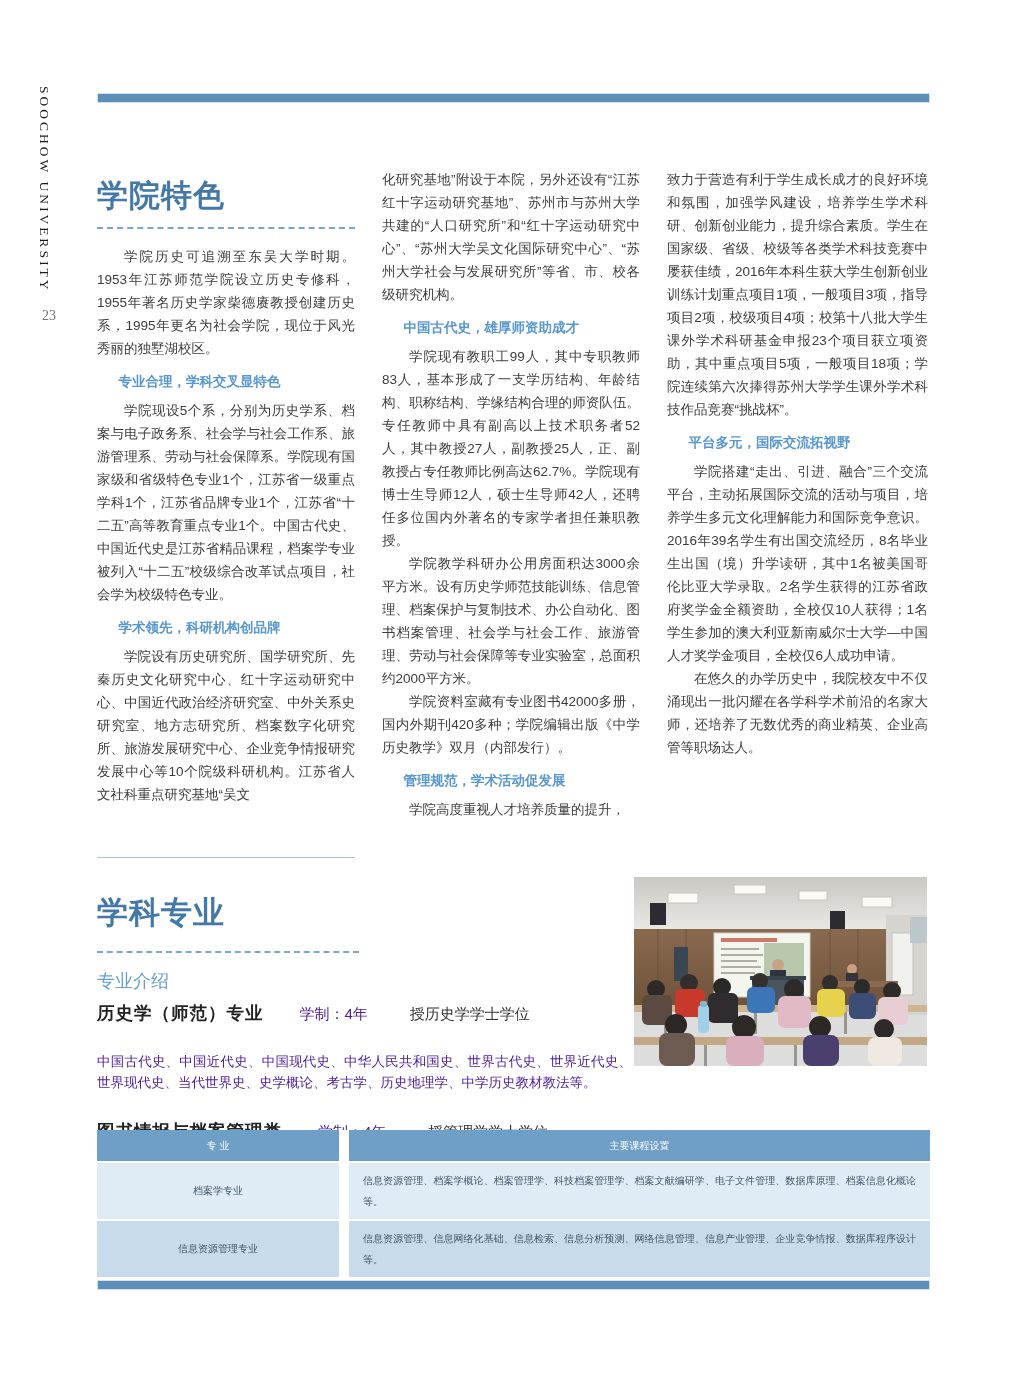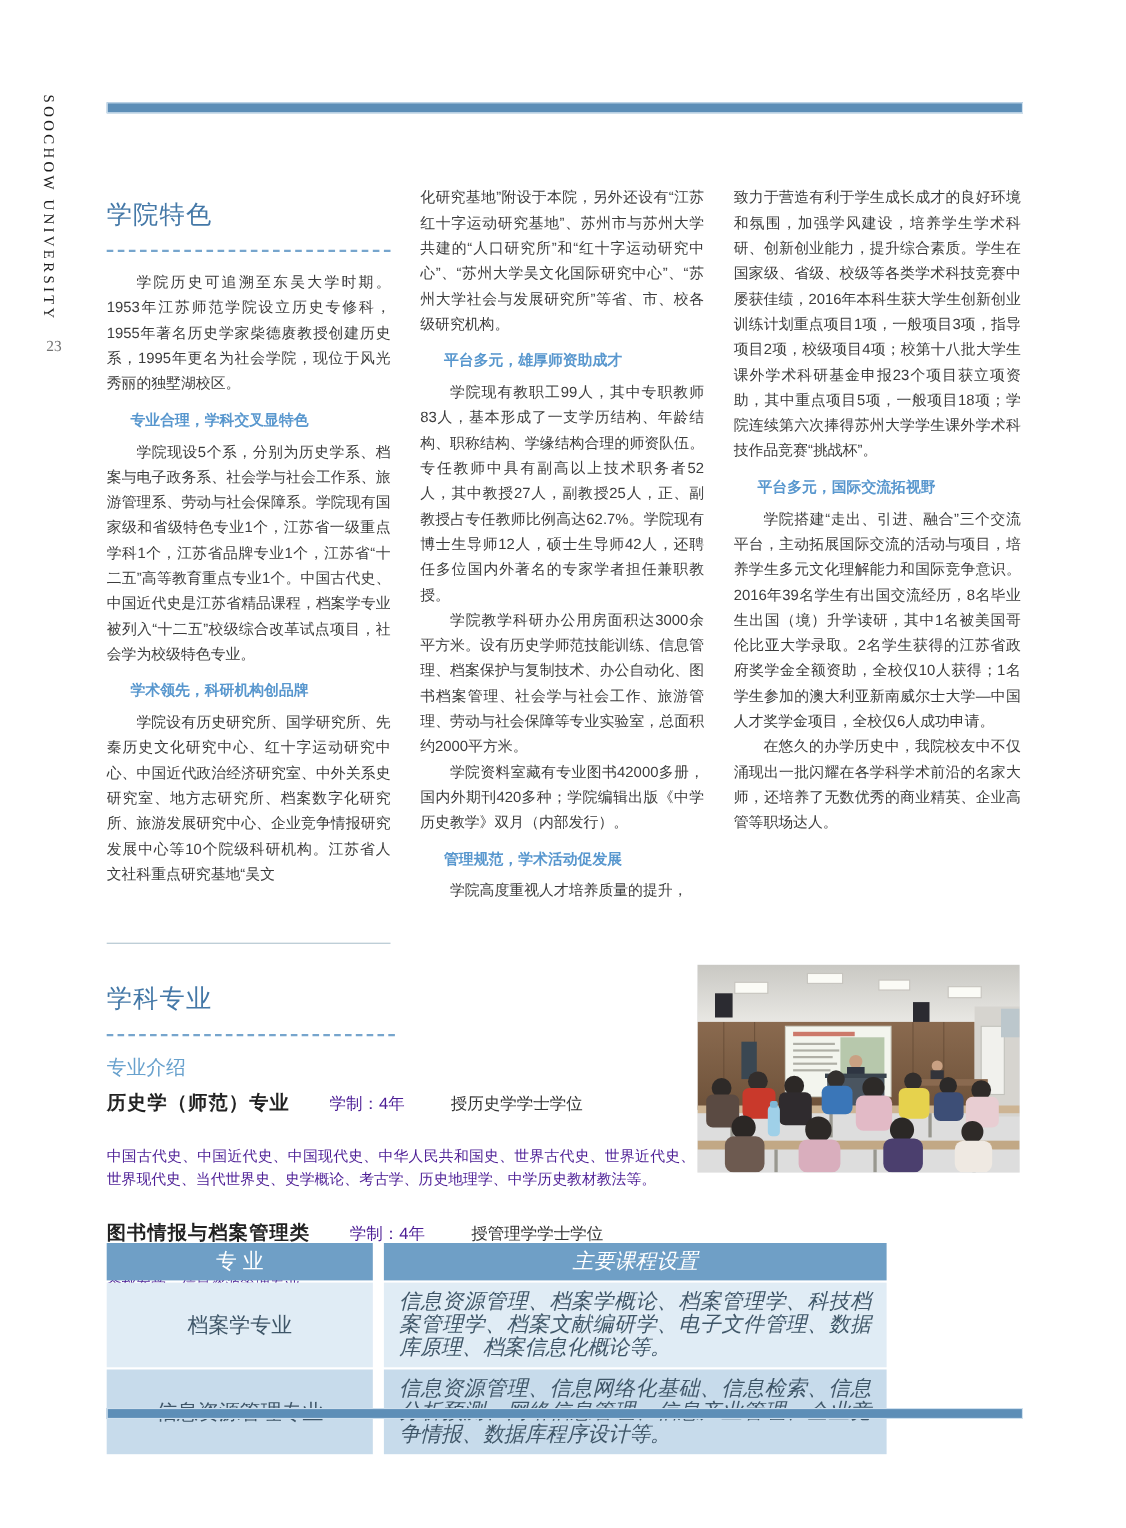--- a/index.html
+++ b/index.html
@@ -17,21 +17,21 @@
   .page-num {
     position:absolute; left:42px; top:308px;
     font-family:"Liberation Serif","DejaVu Serif",serif;
     font-size:14px; color:#737373;
   }
 
   .bar { position:absolute; left:97px; width:833px; height:10px; background:#5d8eb7; border:1px solid #cfe0ee; }
   .bar-top { top:93px; }
   .bar-bottom { top:1280px; }
 
-  h2.sec-title { font-size:23px; font-weight:normal; color:#4478a7; letter-spacing:1px; }
+  h2.sec-title { font-size:31px; font-weight:bold; color:#4478a7; letter-spacing:1px; }
   .dash-rule { border-top:2px dashed #76a5cd; height:0; }
 
   .col { position:absolute; width:258px; font-size:13.5px; line-height:23px; text-align:justify; color:#3c3c3c; }
   .col1 { left:97px; top:184px; }
   .col2 { left:382px; top:168px; }
   .col3 { left:667px; top:168px; width:261px; }
   .col1 .dash-rule { margin:20px 0 16px; }
   .para { text-indent:2em; }
   .para.cont { text-indent:0; }
   .subhead { color:#5897ce; text-indent:1.6em; margin:10px 0 6px; font-weight:bold; }
@@ -46,25 +46,25 @@
   .prog-duration { font-size:15px; color:#4c1d95; margin-left:36px; }
   .prog-degree { font-size:15px; color:#333; margin-left:42px; }
   .prog-courses { margin-top:26px; font-size:13.5px; line-height:21px; color:#4c1d95; text-align:justify; width:535px; }
   .gap18 { height:18px; }
 
   
   .photo { position:absolute; left:634px; top:877px; width:293px; height:189px; background:#ddd; overflow:hidden; }
   .photo svg { display:block; }
 
   
-  .ctable { position:absolute; left:97px; top:1130px; width:709px; font-size:19px; }
+  .ctable { position:absolute; left:97px; top:1130px; width:833px; font-size:10px; }
   .trow { display:flex; margin-bottom:2px; }
   .t-left { width:242px; display:flex; align-items:center; justify-content:center; text-align:right; }
   .t-gap { width:10px; background:#fff; }
-  .t-right { flex:1; display:flex; align-items:center; padding:7px 14px; line-height:21px; text-align:justify;font-style:italic; }
+  .t-right { flex:1; display:flex; align-items:center; padding:7px 14px; line-height:21px; text-align:justify; }
   .thead .t-left, .thead .t-right { background:#6f9fc6; color:#ffffff; min-height:31px; justify-content:center; text-align:center; padding:4px 0; }
   .trow.r1 .t-left, .trow.r1 .t-right { background:#e0ecf5; color:#3f5668; min-height:52px; }
   .trow.r2 .t-left, .trow.r2 .t-right { background:#c7dbeb; color:#3f5668; min-height:52px; }
 </style>
 </head>
 <body>
 
 <div class="page">
 
   <div class="side-vertical">SOOCHOW UNIVERSITY</div>
@@ -77,21 +77,21 @@
     <div class="dash-rule"></div>
     <p class="para">学院历史可追溯至东吴大学时期。1953年江苏师范学院设立历史专修科，1955年著名历史学家柴德赓教授创建历史系，1995年更名为社会学院，现位于风光秀丽的独墅湖校区。</p>
     <p class="subhead">专业合理，学科交叉显特色</p>
     <p class="para">学院现设5个系，分别为历史学系、档案与电子政务系、社会学与社会工作系、旅游管理系、劳动与社会保障系。学院现有国家级和省级特色专业1个，江苏省一级重点学科1个，江苏省品牌专业1个，江苏省“十二五”高等教育重点专业1个。中国古代史、中国近代史是江苏省精品课程，档案学专业被列入“十二五”校级综合改革试点项目，社会学为校级特色专业。</p>
     <p class="subhead">学术领先，科研机构创品牌</p>
     <p class="para">学院设有历史研究所、国学研究所、先秦历史文化研究中心、红十字运动研究中心、中国近代政治经济研究室、中外关系史研究室、地方志研究所、档案数字化研究所、旅游发展研究中心、企业竞争情报研究发展中心等10个院级科研机构。江苏省人文社科重点研究基地“吴文</p>
   </div>
 
   <div class="col col2">
     <p class="para cont">化研究基地”附设于本院，另外还设有“江苏红十字运动研究基地”、苏州市与苏州大学共建的“人口研究所”和“红十字运动研究中心”、“苏州大学吴文化国际研究中心”、“苏州大学社会与发展研究所”等省、市、校各级研究机构。</p>
-    <p class="subhead">平台多元，雄厚师资助成才</p>
+    <p class="subhead">中国古代史，雄厚师资助成才</p>
     <p class="para">学院现有教职工99人，其中专职教师83人，基本形成了一支学历结构、年龄结构、职称结构、学缘结构合理的师资队伍。专任教师中具有副高以上技术职务者52人，其中教授27人，副教授25人，正、副教授占专任教师比例高达62.7%。学院现有博士生导师12人，硕士生导师42人，还聘任多位国内外著名的专家学者担任兼职教授。</p>
     <p class="para">学院教学科研办公用房面积达3000余平方米。设有历史学师范技能训练、信息管理、档案保护与复制技术、办公自动化、图书档案管理、社会学与社会工作、旅游管理、劳动与社会保障等专业实验室，总面积约2000平方米。</p>
     <p class="para">学院资料室藏有专业图书42000多册，国内外期刊420多种；学院编辑出版《中学历史教学》双月（内部发行）。</p>
     <p class="subhead">管理规范，学术活动促发展</p>
     <p class="para">学院高度重视人才培养质量的提升，</p>
   </div>
 
   <div class="col col3">
     <p class="para cont">致力于营造有利于学生成长成才的良好环境和氛围，加强学风建设，培养学生学术科研、创新创业能力，提升综合素质。学生在国家级、省级、校级等各类学术科技竞赛中屡获佳绩，2016年本科生获大学生创新创业训练计划重点项目1项，一般项目3项，指导项目2项，校级项目4项；校第十八批大学生课外学术科研基金申报23个项目获立项资助，其中重点项目5项，一般项目18项；学院连续第六次捧得苏州大学学生课外学术科技作品竞赛“挑战杯”。</p>
     <p class="subhead">平台多元，国际交流拓视野</p>

